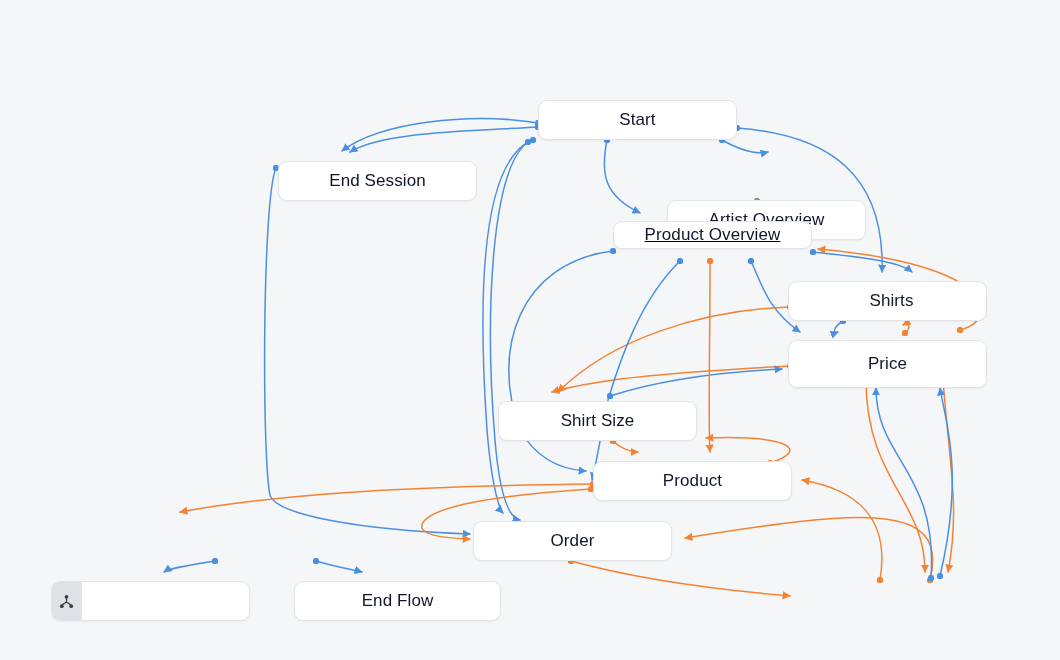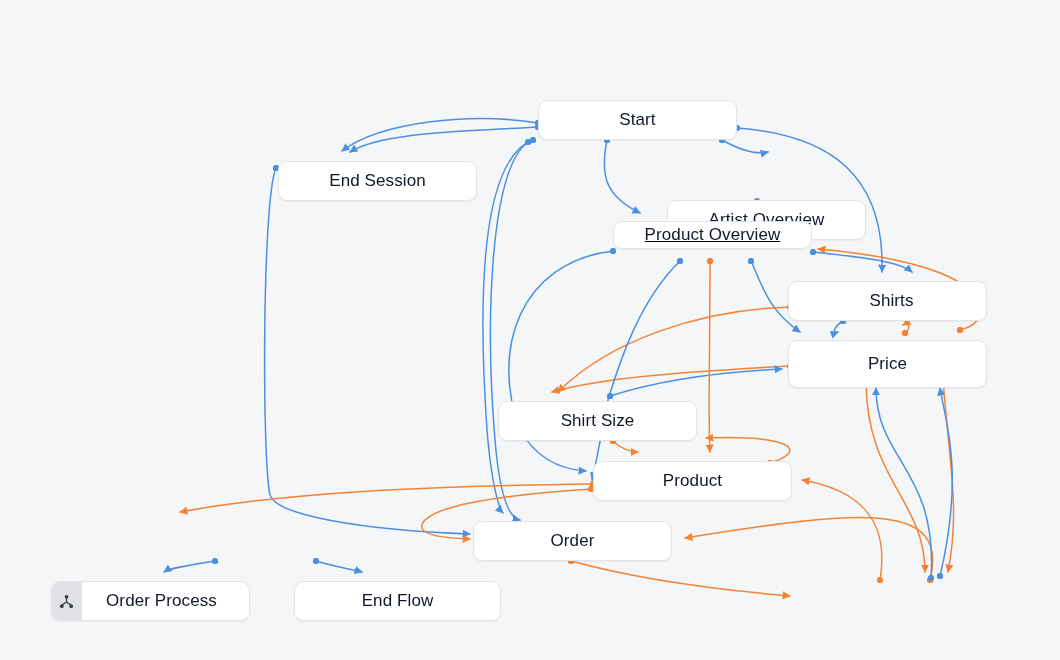--- a/index.html
+++ b/index.html
@@ -158,19 +158,18 @@
       </div>
       <div class="node has-icon" style="left: 51px; top: 581px; width: 199px; height: 40px;">
         <div class="node-icon">
           <svg width="15" height="15" viewBox="0 0 16 16" fill="#3d4148">
             <circle cx="8" cy="3" r="2"></circle>
             <circle cx="3" cy="13" r="2"></circle>
             <circle cx="13" cy="13" r="2"></circle>
             <path d="M8 5 L8 8.5 M8 8.5 L3.4 11.6 M8 8.5 L12.6 11.6" stroke="#3d4148" stroke-width="1.4" fill="none" stroke-linecap="round"></path>
           </svg>
         </div>
-        <span class="node-label">Order Process</span>
       </div>
       <div class="node" style="left: 262px; top: 581px; width: 207px; height: 40px; margin-left: 32px;">
         <span class="node-label">End Flow</span>
       </div>
     </div>
 </div>
 
 </body></html>

